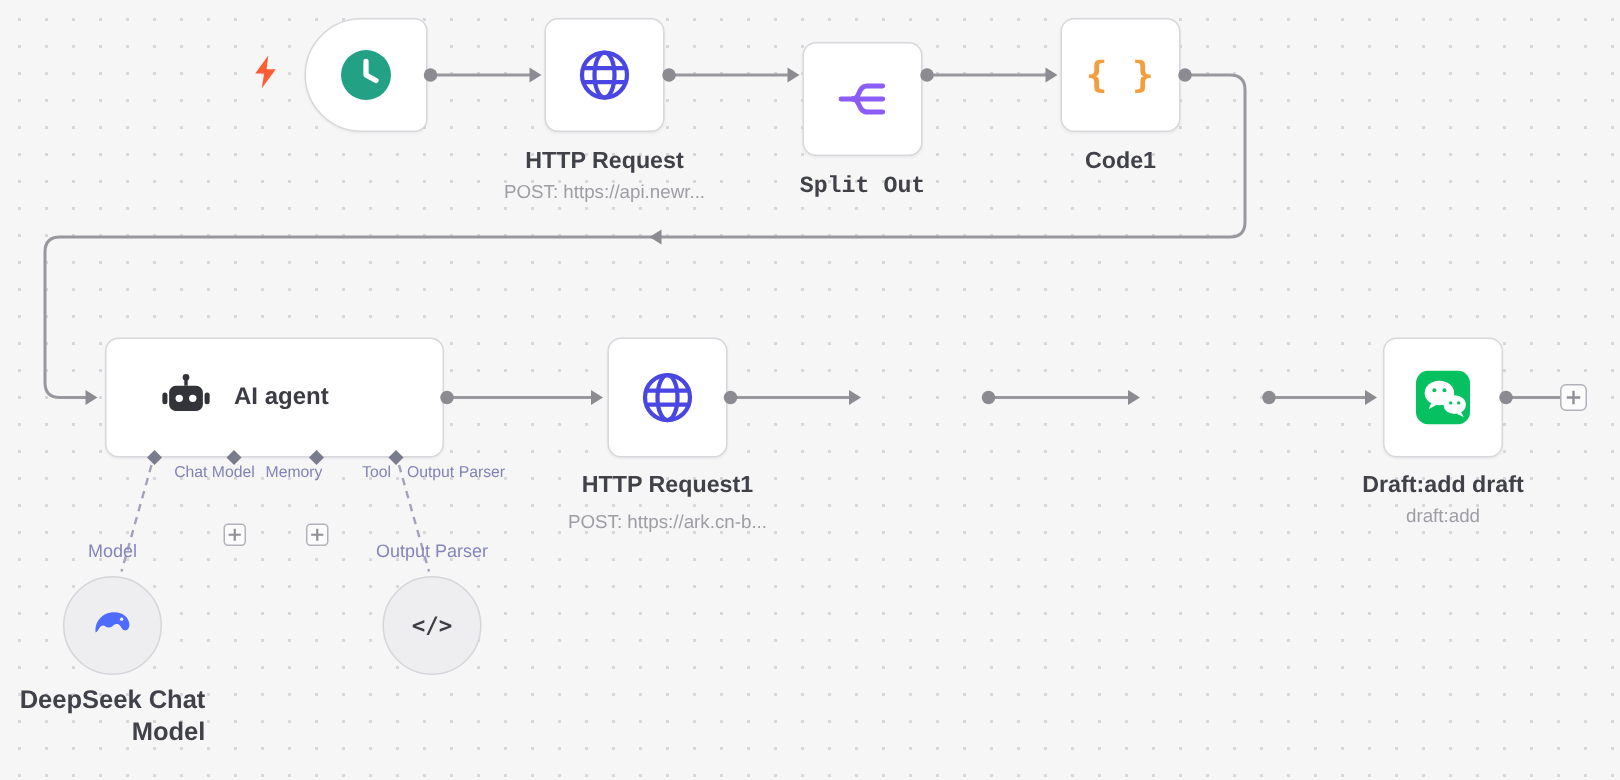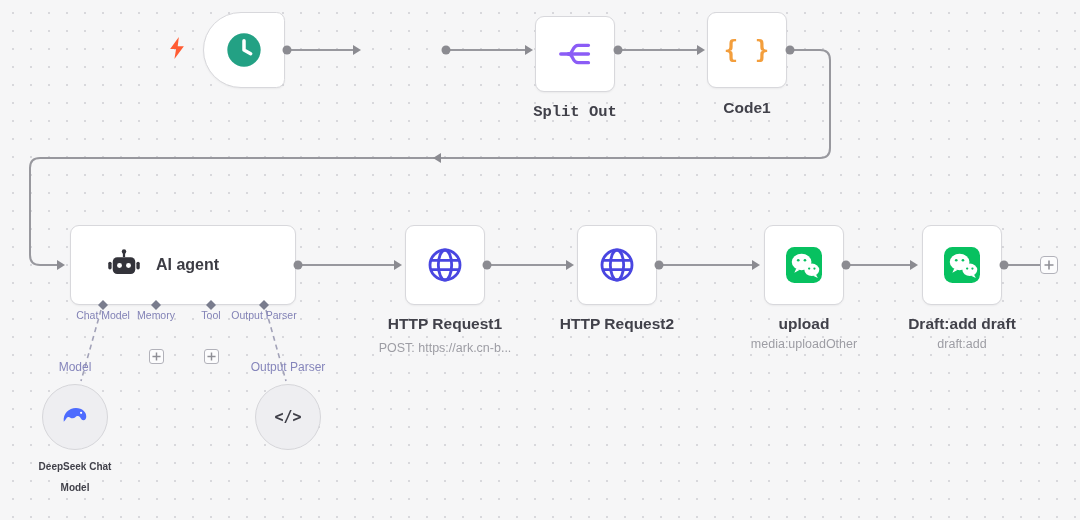--- a/index.html
+++ b/index.html
@@ -29,21 +29,21 @@
     white-space:nowrap; font-size:15.5px; font-weight:600; color:#41414a; text-align:center;
   }
   .node-sub {
     position:absolute; left:50%; transform:translateX(-50%);
     white-space:nowrap; font-size:12.5px; font-weight:400; color:#9d9da4; text-align:center;
   }
   .agent-box { justify-content:flex-start; padding-left:24px; gap:14px; }
   .agent-title { font-size:16px; font-weight:600; color:#3c3c44; }
   .port-label {
     position:absolute; transform:translateX(-50%); top:84px;
-    font-size:10.5px; color:#8282b6; white-space:nowrap;
+    font-size:10.5px; color:#8282b6; white-space:nowrap;margin-left:40px;
   }
   .port-plus, .add-node-btn {
     position:absolute; background:#fcfcfd; border:1.5px solid #b2b2ba; border-radius:3px;
     display:flex; align-items:center; justify-content:center; cursor:pointer; z-index:2;
   }
   .port-plus { width:15px; height:15px; top:124px; }
   .add-node-btn { width:18px; height:18px; border-radius:4px; }
 
   .bolt { position:absolute; z-index:2; }
 
@@ -52,21 +52,21 @@
     width:66px; height:66px; border-radius:50%;
     background:#eeeef1; border:1px solid #d6d6da;
     display:flex; align-items:center; justify-content:center; cursor:pointer;
   }
   .connector-label {
     position:absolute; top:-24px; left:50%; transform:translateX(-50%);
     font-size:12px; color:#8585bb; white-space:nowrap;
   }
   .subnode-label {
     position:absolute; top:72px; left:50%; transform:translateX(-50%);
-    text-align:center; font-size:10px; font-weight:600; color:#41414a; line-height:21px; white-space:nowrap;
+    text-align:right; font-size:17px; font-weight:600; color:#41414a; line-height:21px; white-space:nowrap;
   }
   .braces { font-family:"DejaVu Sans Mono", monospace; font-size:24px; font-weight:700; color:#f39e3c; letter-spacing:1px; }
   .codetag { font-family:"DejaVu Sans Mono", monospace; font-size:15px; font-weight:700; color:#3d3d46; }
   .icon { display:flex; align-items:center; justify-content:center; }
 </style>
 </head>
 <body>
 
 <div class="canvas">
 
@@ -116,22 +116,35 @@
     <div class="node-box" style="width:82px; height:76px;">
       <span class="icon">
         <svg width="40" height="40" viewBox="0 0 24 24">
           <circle cx="12" cy="12" r="10" fill="#23a184"></circle>
           <path d="M12 6.5 V12 L16 14.2" stroke="#ffffff" stroke-width="2.1" fill="none" stroke-linecap="round" stroke-linejoin="round"></path>
         </svg>
       </span>
     </div>
   </div>
 
-
-  <div class="node" style="left:535px; top:16px;font-family:Liberation Mono, monospace;">
+  <div class="node" style="left:363px; top:12px;">
+    <div class="node-box" style="width:80px; height:76px;">
+      <span class="icon">
+        <svg width="40" height="40" viewBox="0 0 24 24" fill="none" stroke="#4946e1" stroke-width="1.7">
+          <circle cx="12" cy="12" r="9"></circle>
+            <ellipse cx="12" cy="12" rx="4" ry="9"></ellipse>
+            <path d="M3.6 9.2 h16.8 M3.6 14.8 h16.8"></path>
+        </svg>
+      </span>
+    </div>
+    <div class="node-label" style="top:87px">HTTP Request</div>
+    <div class="node-sub" style="top:109px">POST: https://api.newr...</div>
+  </div>
+
+  <div class="node" style="left:535px; top:28px;font-family:Liberation Mono, monospace;">
     <div class="node-box" style="width:80px; height:76px;">
       <span class="icon">
         <svg width="38" height="38" viewBox="0 0 24 24" fill="none" stroke="#8b5cf6" stroke-width="2.1" stroke-linecap="round">
           <path d="M3 12 H8"></path>
           <path d="M8 12 C11 12 10 6.5 14 6.5 H20.5"></path>
           <path d="M8 12 H20.5"></path>
           <path d="M8 12 C11 12 10 17.5 14 17.5 H20.5"></path>
         </svg>
       </span>
     </div>
@@ -183,69 +196,38 @@
           <circle cx="12" cy="12" r="9"></circle>
             <ellipse cx="12" cy="12" rx="4" ry="9"></ellipse>
             <path d="M3.6 9.2 h16.8 M3.6 14.8 h16.8"></path>
         </svg>
       </span>
     </div>
     <div class="node-label" style="top:90px">HTTP Request1</div>
     <div class="node-sub" style="top:116px">POST: https://ark.cn-b...</div>
   </div>
 
-  <div class="node" style="left:577px; top:225px;">
-    <div class="node-box" style="width:80px; height:80px;">
-      <span class="icon">
-        <svg width="40" height="40" viewBox="0 0 24 24" fill="none" stroke="#4946e1" stroke-width="1.7">
-          <circle cx="12" cy="12" r="9"></circle>
-            <ellipse cx="12" cy="12" rx="4" ry="9"></ellipse>
-            <path d="M3.6 9.2 h16.8 M3.6 14.8 h16.8"></path>
-        </svg>
-      </span>
-    </div>
-    <div class="node-label" style="top:90px">HTTP Request2</div>
-  </div>
-
-  <div class="node" style="left:764px; top:225px;">
+
+
+  <div class="node" style="left:922px; top:225px;">
     <div class="node-box" style="width:80px; height:80px;">
       <span class="icon">
         <svg width="36" height="36" viewBox="0 0 30 30">
           <rect x="0" y="0" width="30" height="30" rx="7" fill="#07c160"></rect>
           <ellipse cx="13" cy="12.5" rx="8.2" ry="6.8" fill="#ffffff"></ellipse>
           <path d="M8.5 18 L7 21.5 L11.5 19" fill="#ffffff"></path>
           <circle cx="10.2" cy="11" r="1.1" fill="#07c160"></circle>
             <circle cx="15.8" cy="11" r="1.1" fill="#07c160"></circle>
           <ellipse cx="21.5" cy="19" rx="6.2" ry="5.2" fill="#ffffff"></ellipse>
           <path d="M25 23 L26.5 25.8 L22.5 24" fill="#ffffff"></path>
           <circle cx="19.3" cy="18" r="0.95" fill="#07c160"></circle>
             <circle cx="23.7" cy="18" r="0.95" fill="#07c160"></circle>
         </svg>
       </span>
     </div>
-    <div class="node-label" style="top:90px">upload</div>
-    <div class="node-sub" style="top:112px">media:uploadOther</div>
-  </div>
-
-  <div class="node" style="left:922px; top:225px;">
-    <div class="node-box" style="width:80px; height:80px;">
-      <span class="icon">
-        <svg width="36" height="36" viewBox="0 0 30 30">
-          <rect x="0" y="0" width="30" height="30" rx="7" fill="#07c160"></rect>
-          <ellipse cx="13" cy="12.5" rx="8.2" ry="6.8" fill="#ffffff"></ellipse>
-          <path d="M8.5 18 L7 21.5 L11.5 19" fill="#ffffff"></path>
-          <circle cx="10.2" cy="11" r="1.1" fill="#07c160"></circle>
-            <circle cx="15.8" cy="11" r="1.1" fill="#07c160"></circle>
-          <ellipse cx="21.5" cy="19" rx="6.2" ry="5.2" fill="#ffffff"></ellipse>
-          <path d="M25 23 L26.5 25.8 L22.5 24" fill="#ffffff"></path>
-          <circle cx="19.3" cy="18" r="0.95" fill="#07c160"></circle>
-            <circle cx="23.7" cy="18" r="0.95" fill="#07c160"></circle>
-        </svg>
-      </span>
-    </div>
     <div class="node-label" style="top:90px">Draft:add draft</div>
     <div class="node-sub" style="top:112px">draft:add</div>
   </div>
 
   <div class="add-node-btn" style="left:1040px; top:256px;">
     <svg width="10" height="10" viewBox="0 0 10 10">
         <path d="M5 0.5 V9.5 M0.5 5 H9.5" stroke="#8f8f96" stroke-width="1.6"></path>
       </svg>
   </div>
 

